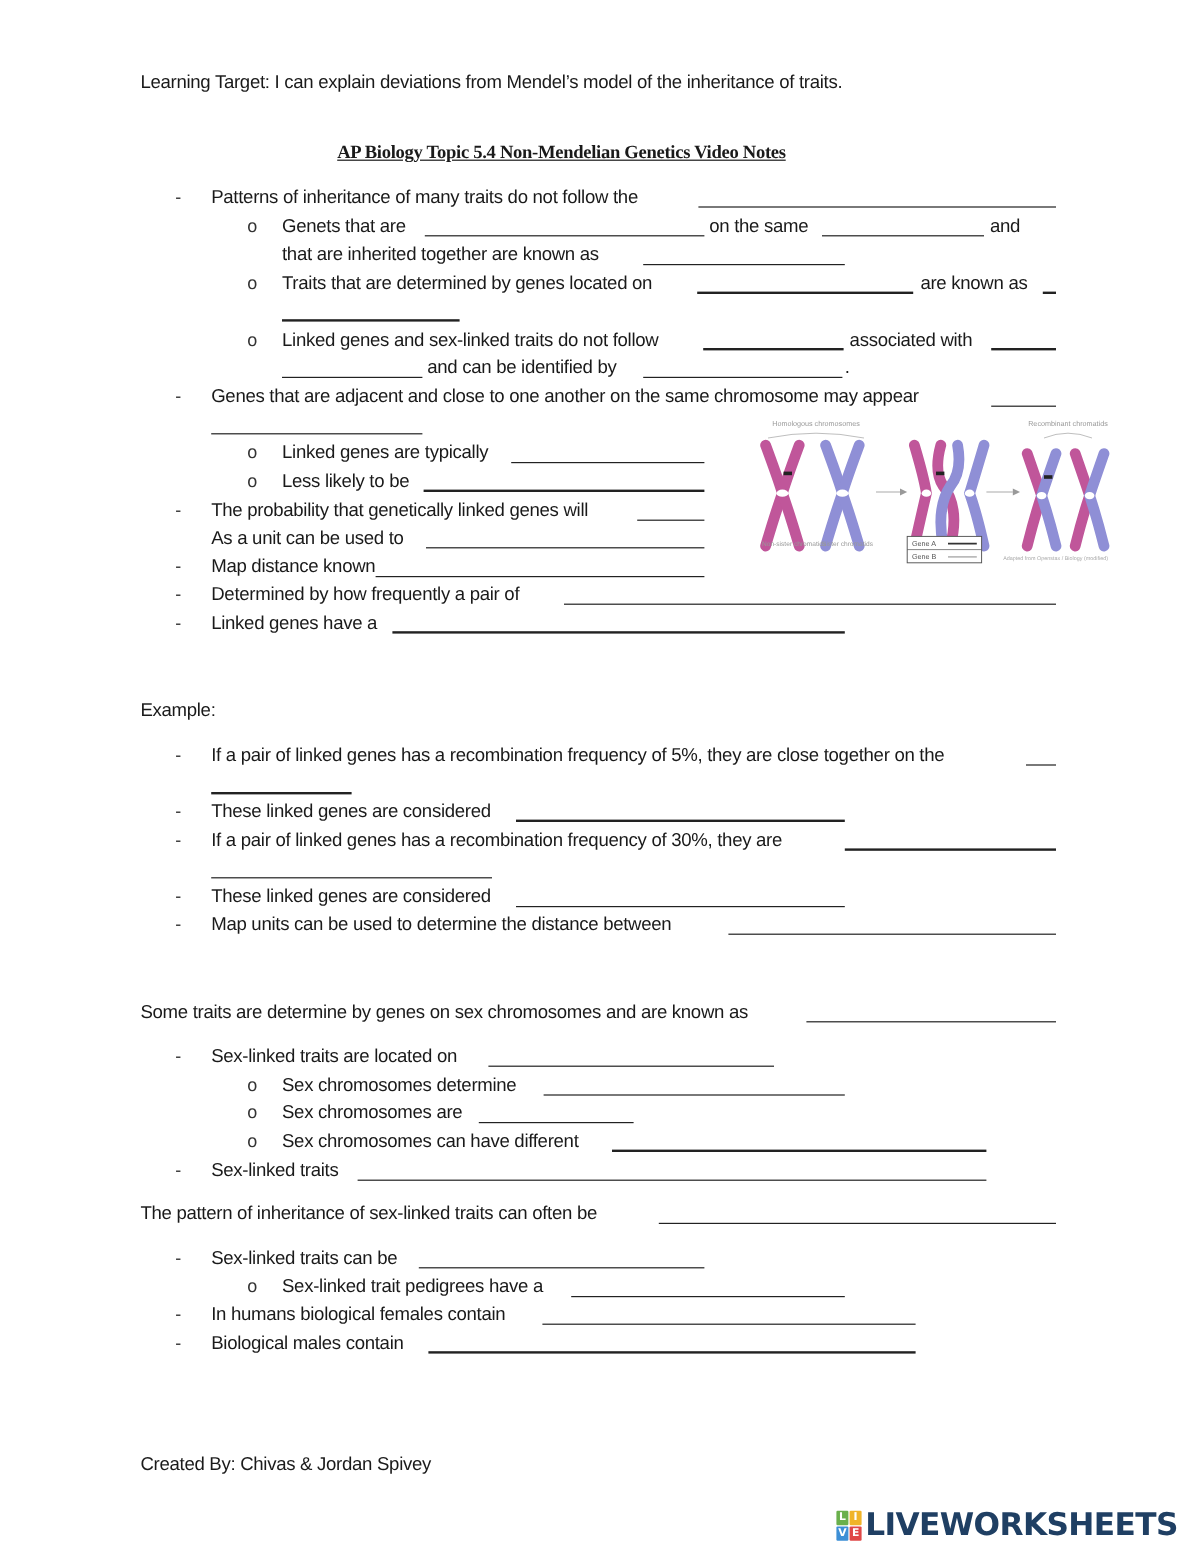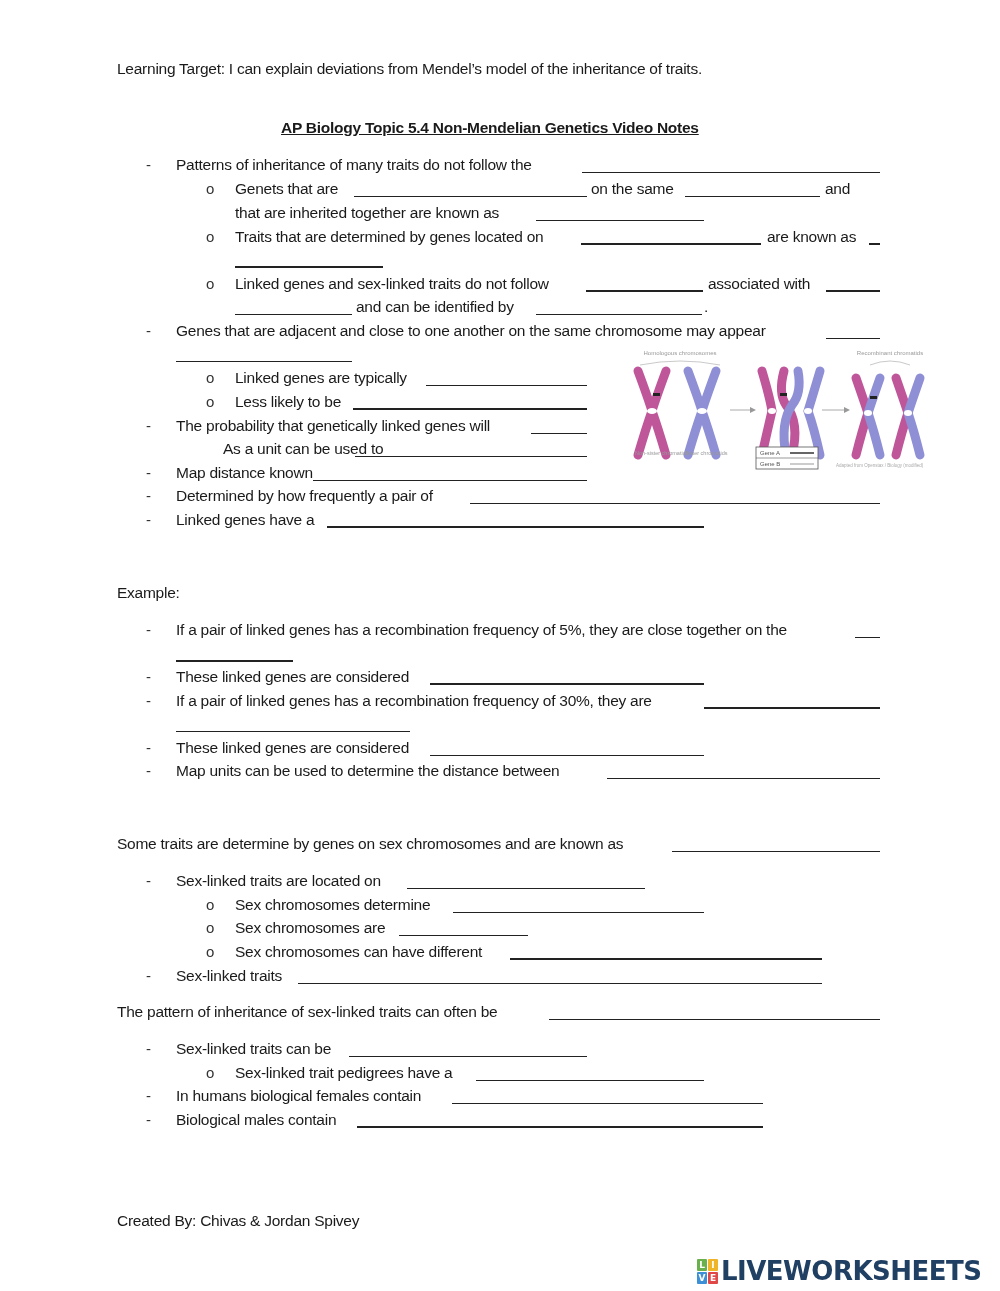--- a/index.html
+++ b/index.html
@@ -5,21 +5,21 @@
   html, body { margin: 0; padding: 0; background: #ffffff; }
   body {
     width: 1000px; height: 1291px; position: relative; overflow: hidden;
     font-family: "Liberation Sans", sans-serif; color: #1a1a1a;
   }
   .txt {
     position: absolute; font-size: 15.5px; line-height: 20px; white-space: nowrap;
     font-family: "Liberation Sans Narrow", "Liberation Sans", sans-serif;
     letter-spacing: -0.25px;
   }
-  .title { font-weight: bold; text-decoration: underline; }
+  .title { font-weight: bold; text-decoration: underline; font-family: Liberation Serif, serif; }
   .blank {
     position: absolute; height: 0; border-bottom: 1px solid #222;
   }
   .blank.thick { border-bottom-width: 2px; }
   .bullet { position: absolute; font-size: 15px; line-height: 20px; color: #333; }
   .diagram { position: absolute; left: 600px; top: 343px; width: 380px; height: 135px; }
   .logo { position: absolute; left: 697px; top: 1256px; height: 30px; display: flex; align-items: center; }
   .logo-badge { display: grid; grid-template-columns: 10px 10px; grid-template-rows: 12px 12px; gap: 1px; margin-right: 3px; }
   .logo-badge span { font-size: 9px; font-weight: bold; color: #fff; display: flex; align-items: center; justify-content: center; border-radius: 1px; font-family: "DejaVu Sans", sans-serif; }
   .logo-text { font-family: "DejaVu Sans", sans-serif; font-weight: bold; font-size: 26px; color: #1f3f63; letter-spacing: -0.5px; }
@@ -72,21 +72,21 @@
 <div class="blank" style="left:426px;top:385px;width:161px;"></div>
 
 <div class="bullet" style="left:206px;top:392px;">o</div>
 <div class="txt" style="left:235px;top:392px;">Less likely to be</div>
 <div class="blank thick" style="left:353px;top:408px;width:234px;"></div>
 
 <div class="bullet" style="left:146px;top:416px;">-</div>
 <div class="txt" style="left:176px;top:416px;">The probability that genetically linked genes will</div>
 <div class="blank" style="left:531px;top:433px;width:56px;"></div>
 
-<div class="txt" style="left:176px;top:439px;margin-left:47px;">As a unit can be used to</div>
+<div class="txt" style="left:176px;top:439px;">As a unit can be used to</div>
 <div class="blank" style="left:355px;top:456px;width:232px;"></div>
 
 <div class="bullet" style="left:146px;top:463px;">-</div>
 <div class="txt" style="left:176px;top:463px;">Map distance known</div>
 <div class="blank" style="left:313px;top:480px;width:274px;"></div>
 
 <div class="bullet" style="left:146px;top:486px;">-</div>
 <div class="txt" style="left:176px;top:486px;">Determined by how frequently a pair of</div>
 <div class="blank" style="left:470px;top:503px;width:410px;"></div>
 

